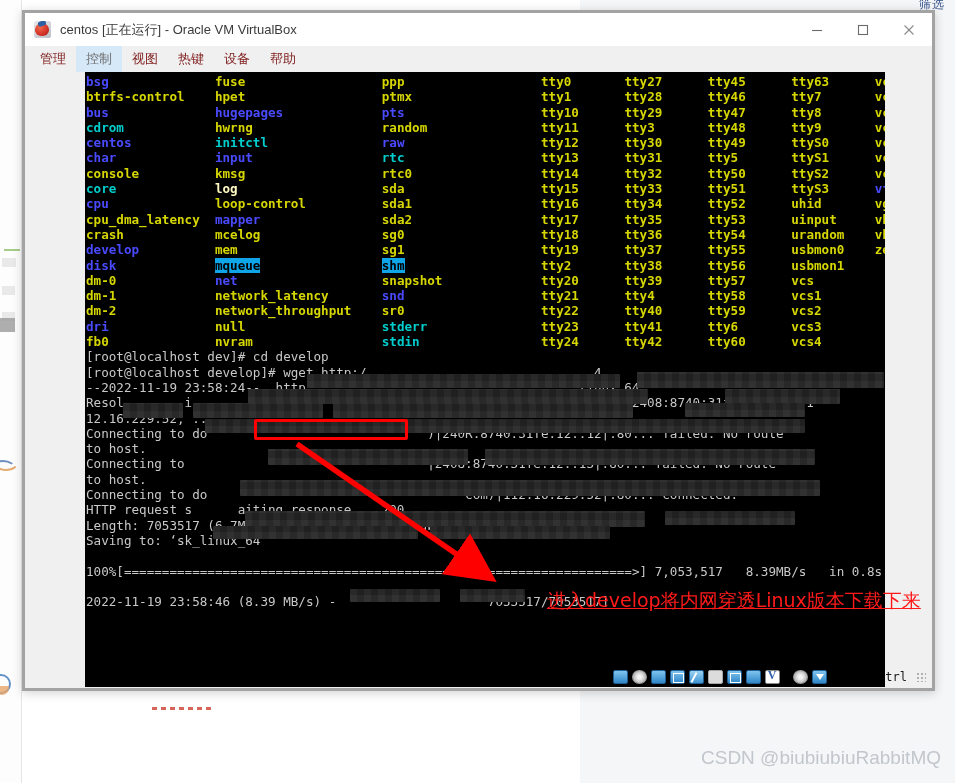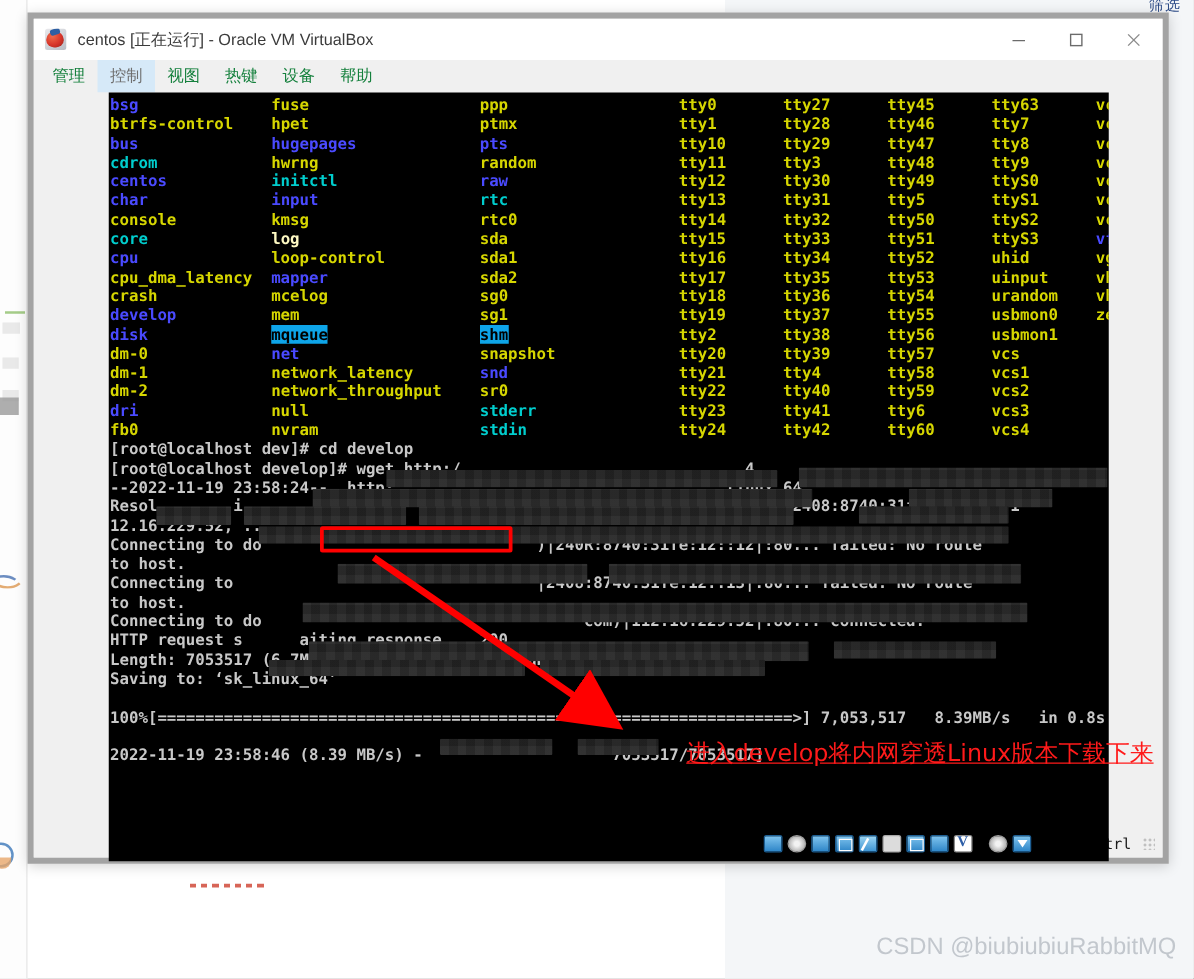--- a/index.html
+++ b/index.html
@@ -56,21 +56,21 @@
   #bg-red-dash {
     position:absolute; left:152px; top:707px; width:60px; height:3px;
     background:repeating-linear-gradient(90deg,#d04a3a 0 5px,transparent 5px 9px);
     opacity:.85;
   }
 
   
   #vm-window {
     position:absolute; left:22px; top:10px; width:913px; height:681px;
     background:#f0f0f0;
-    border:5px solid #a3a3a3;
+    border:3px solid #a3a3a3;
     box-shadow:0 2px 10px rgba(0,0,0,.18);
     display:flex; flex-direction:column;
   }
   #vm-titlebar {
     height:33px; flex:0 0 33px; display:flex; align-items:center;
     background:#ffffff; padding-left:9px;
   }
   #vm-icon {
     width:17px; height:17px; flex:0 0 17px; margin-right:9px;
     position:relative; border-radius:2px;
@@ -96,21 +96,21 @@
     background:transparent;
   }
   .winbtn svg { display:block; }
 
   #vm-menubar {
     height:26px; flex:0 0 26px; display:flex; align-items:stretch;
     background:#f0f0f0; padding-left:5px;
   }
   .menu-item {
     padding:0 10px; display:flex; align-items:center;
-    font-size:13px; color:#15803d; white-space:nowrap;
+    font-size:13px; color:#7f1d1d; white-space:nowrap;
   }
   .menu-item.active { background:#d6e9f8; color:#6f6f6f; }
 
   #vm-body {
     flex:1 1 auto; position:relative; background:#f0f0f0;
     display:flex; align-items:flex-start;
   }
 
   
   #terminal {
@@ -122,21 +122,21 @@
     padding:2px 0 0 1px;
   }
   #terminal .row { white-space:pre; height:15.3px; }
   .cell { display:inline-block; }
   .c-yellow { color:#d6d600; }
   .c-blue   { color:#4a4aff; }
   .c-cyan   { color:#00cdcd; }
   .c-magenta{ color:#fef9c3; }
   .c-green-bg{ color:#000000; background:#0ea5e9; }
 
-  .plain { white-space:pre; font-weight:bold; color:#c8c8c8;
+  .plain { white-space:pre; font-weight:normal; color:#c8c8c8;
            font-family:"DejaVu Sans Mono","Liberation Mono",monospace;
            font-size:12.6px; }
 
   
   .redact {
     position:absolute; pointer-events:none;
     background-color:#1a1a1a;
     background-image:
       repeating-linear-gradient(90deg,
         rgba(255,255,255,.055) 0 7px, rgba(255,255,255,.015) 7px 14px),

